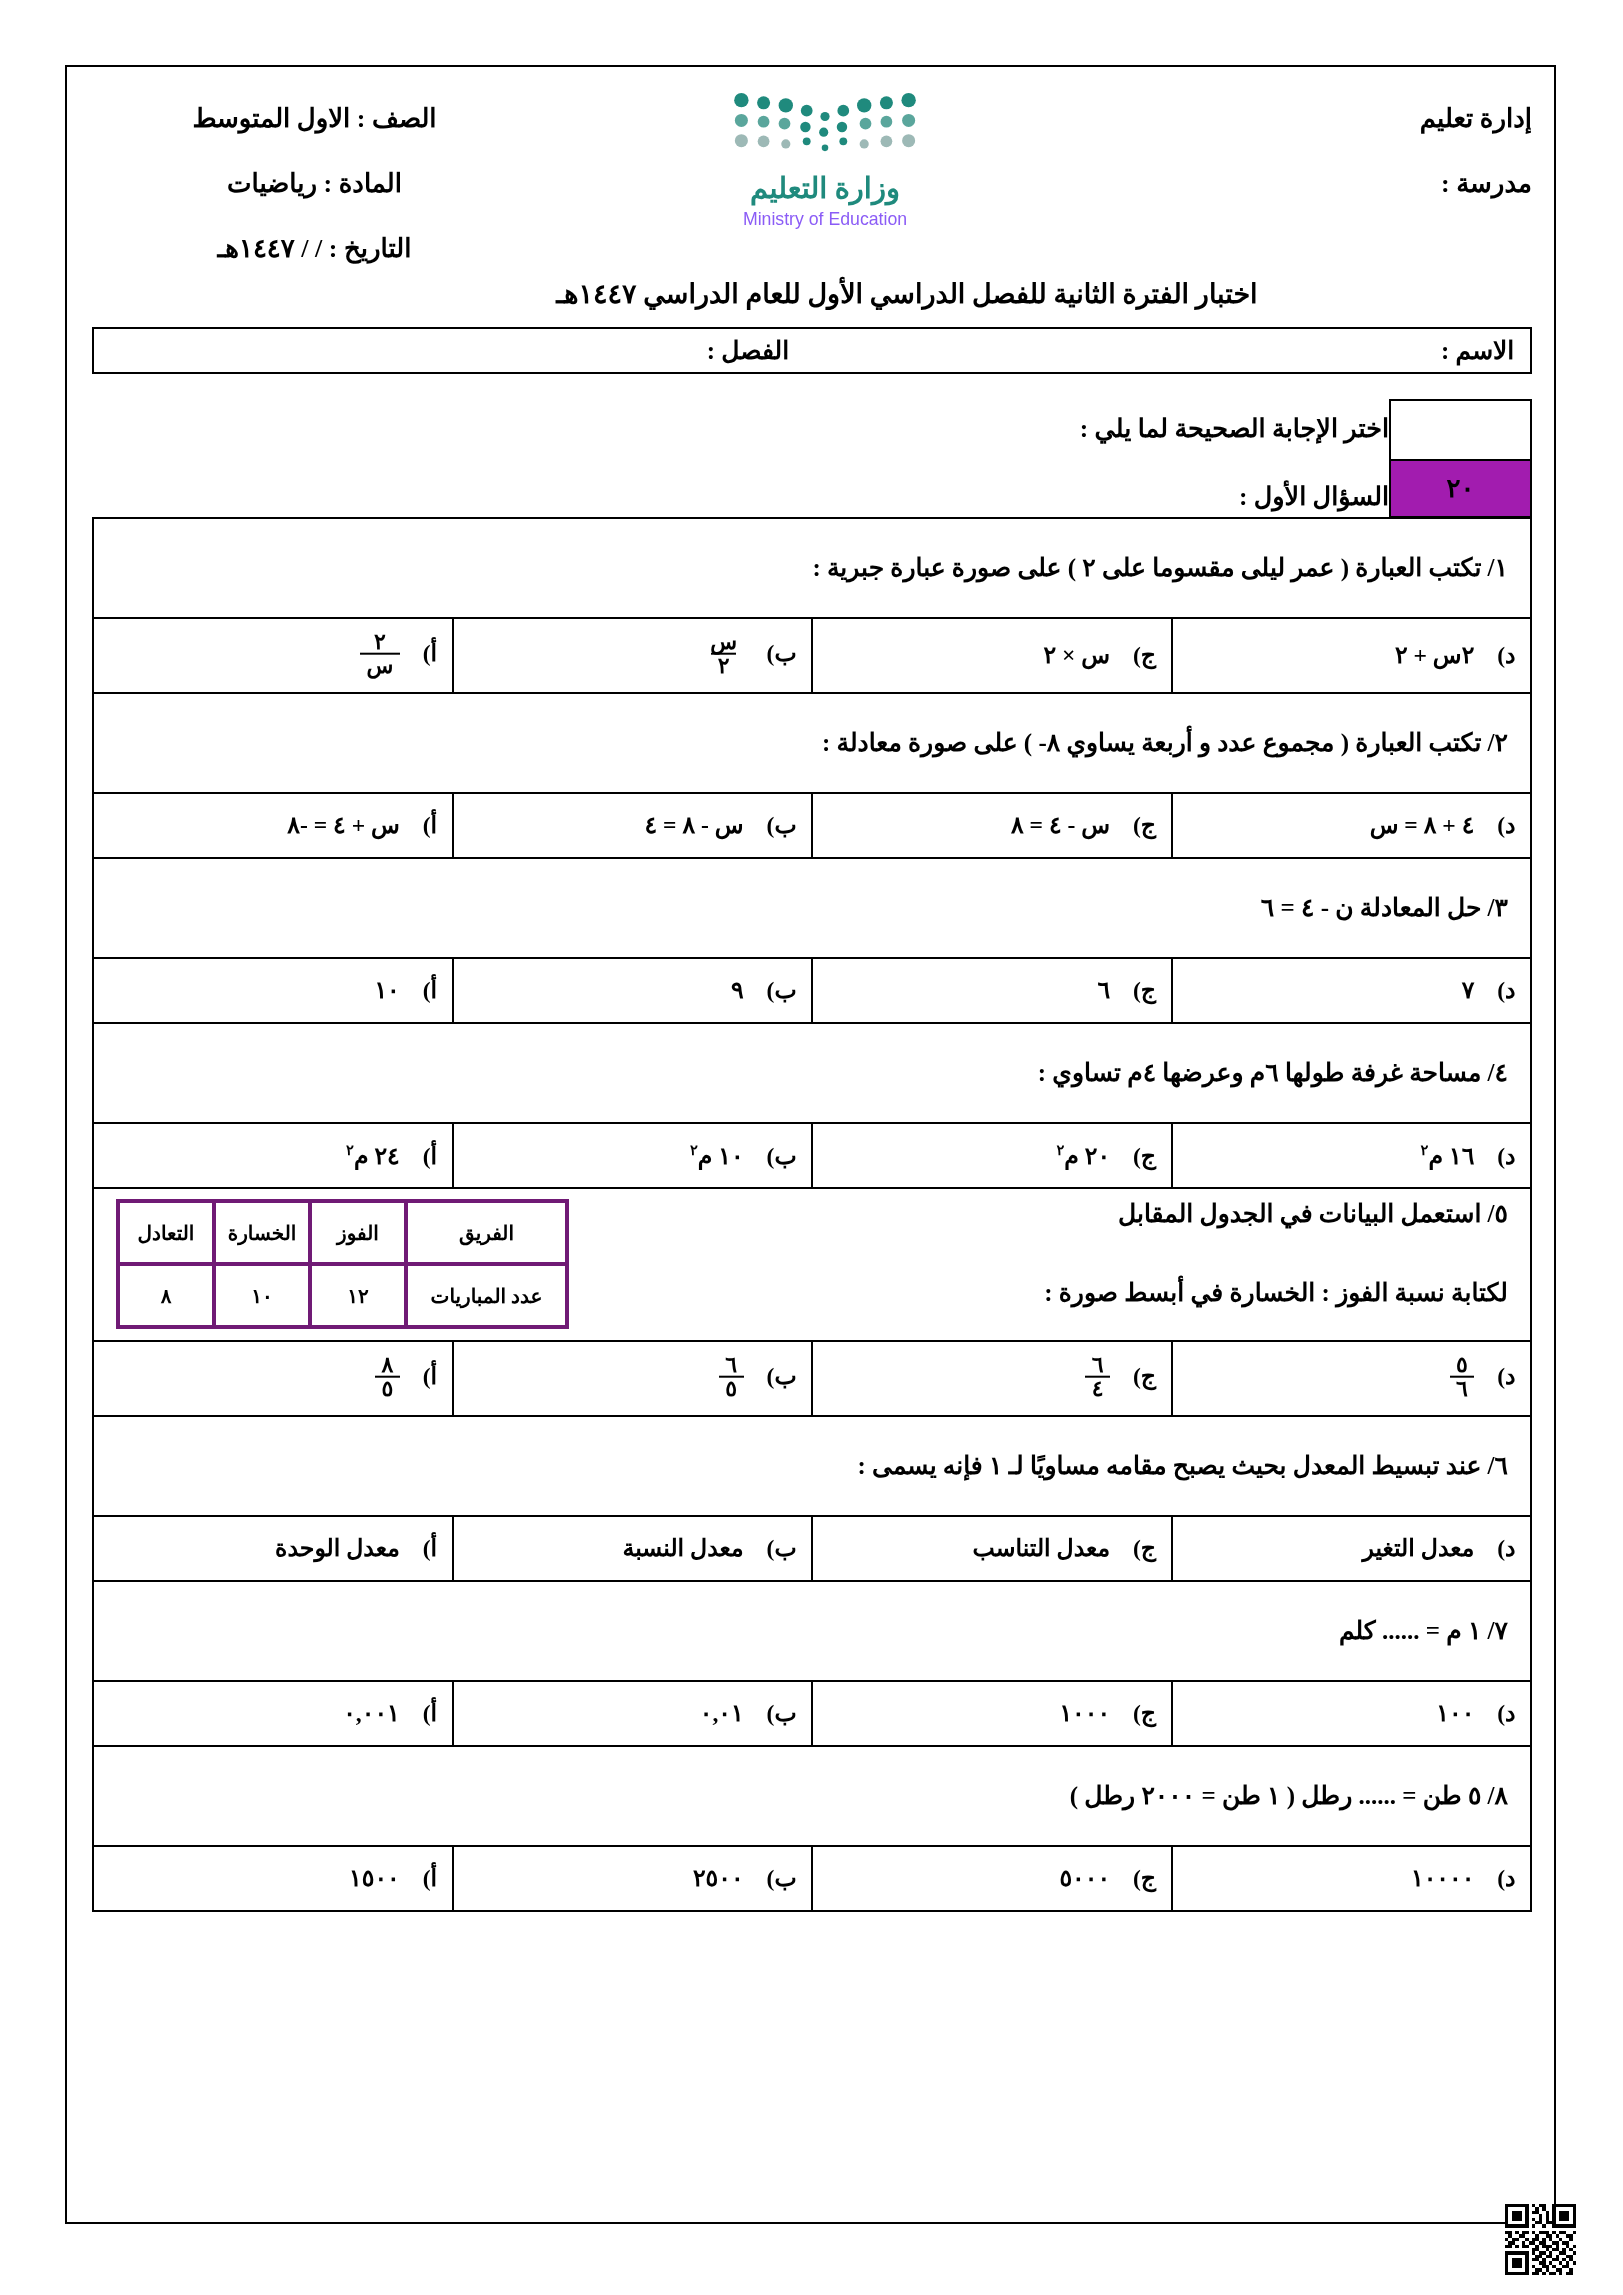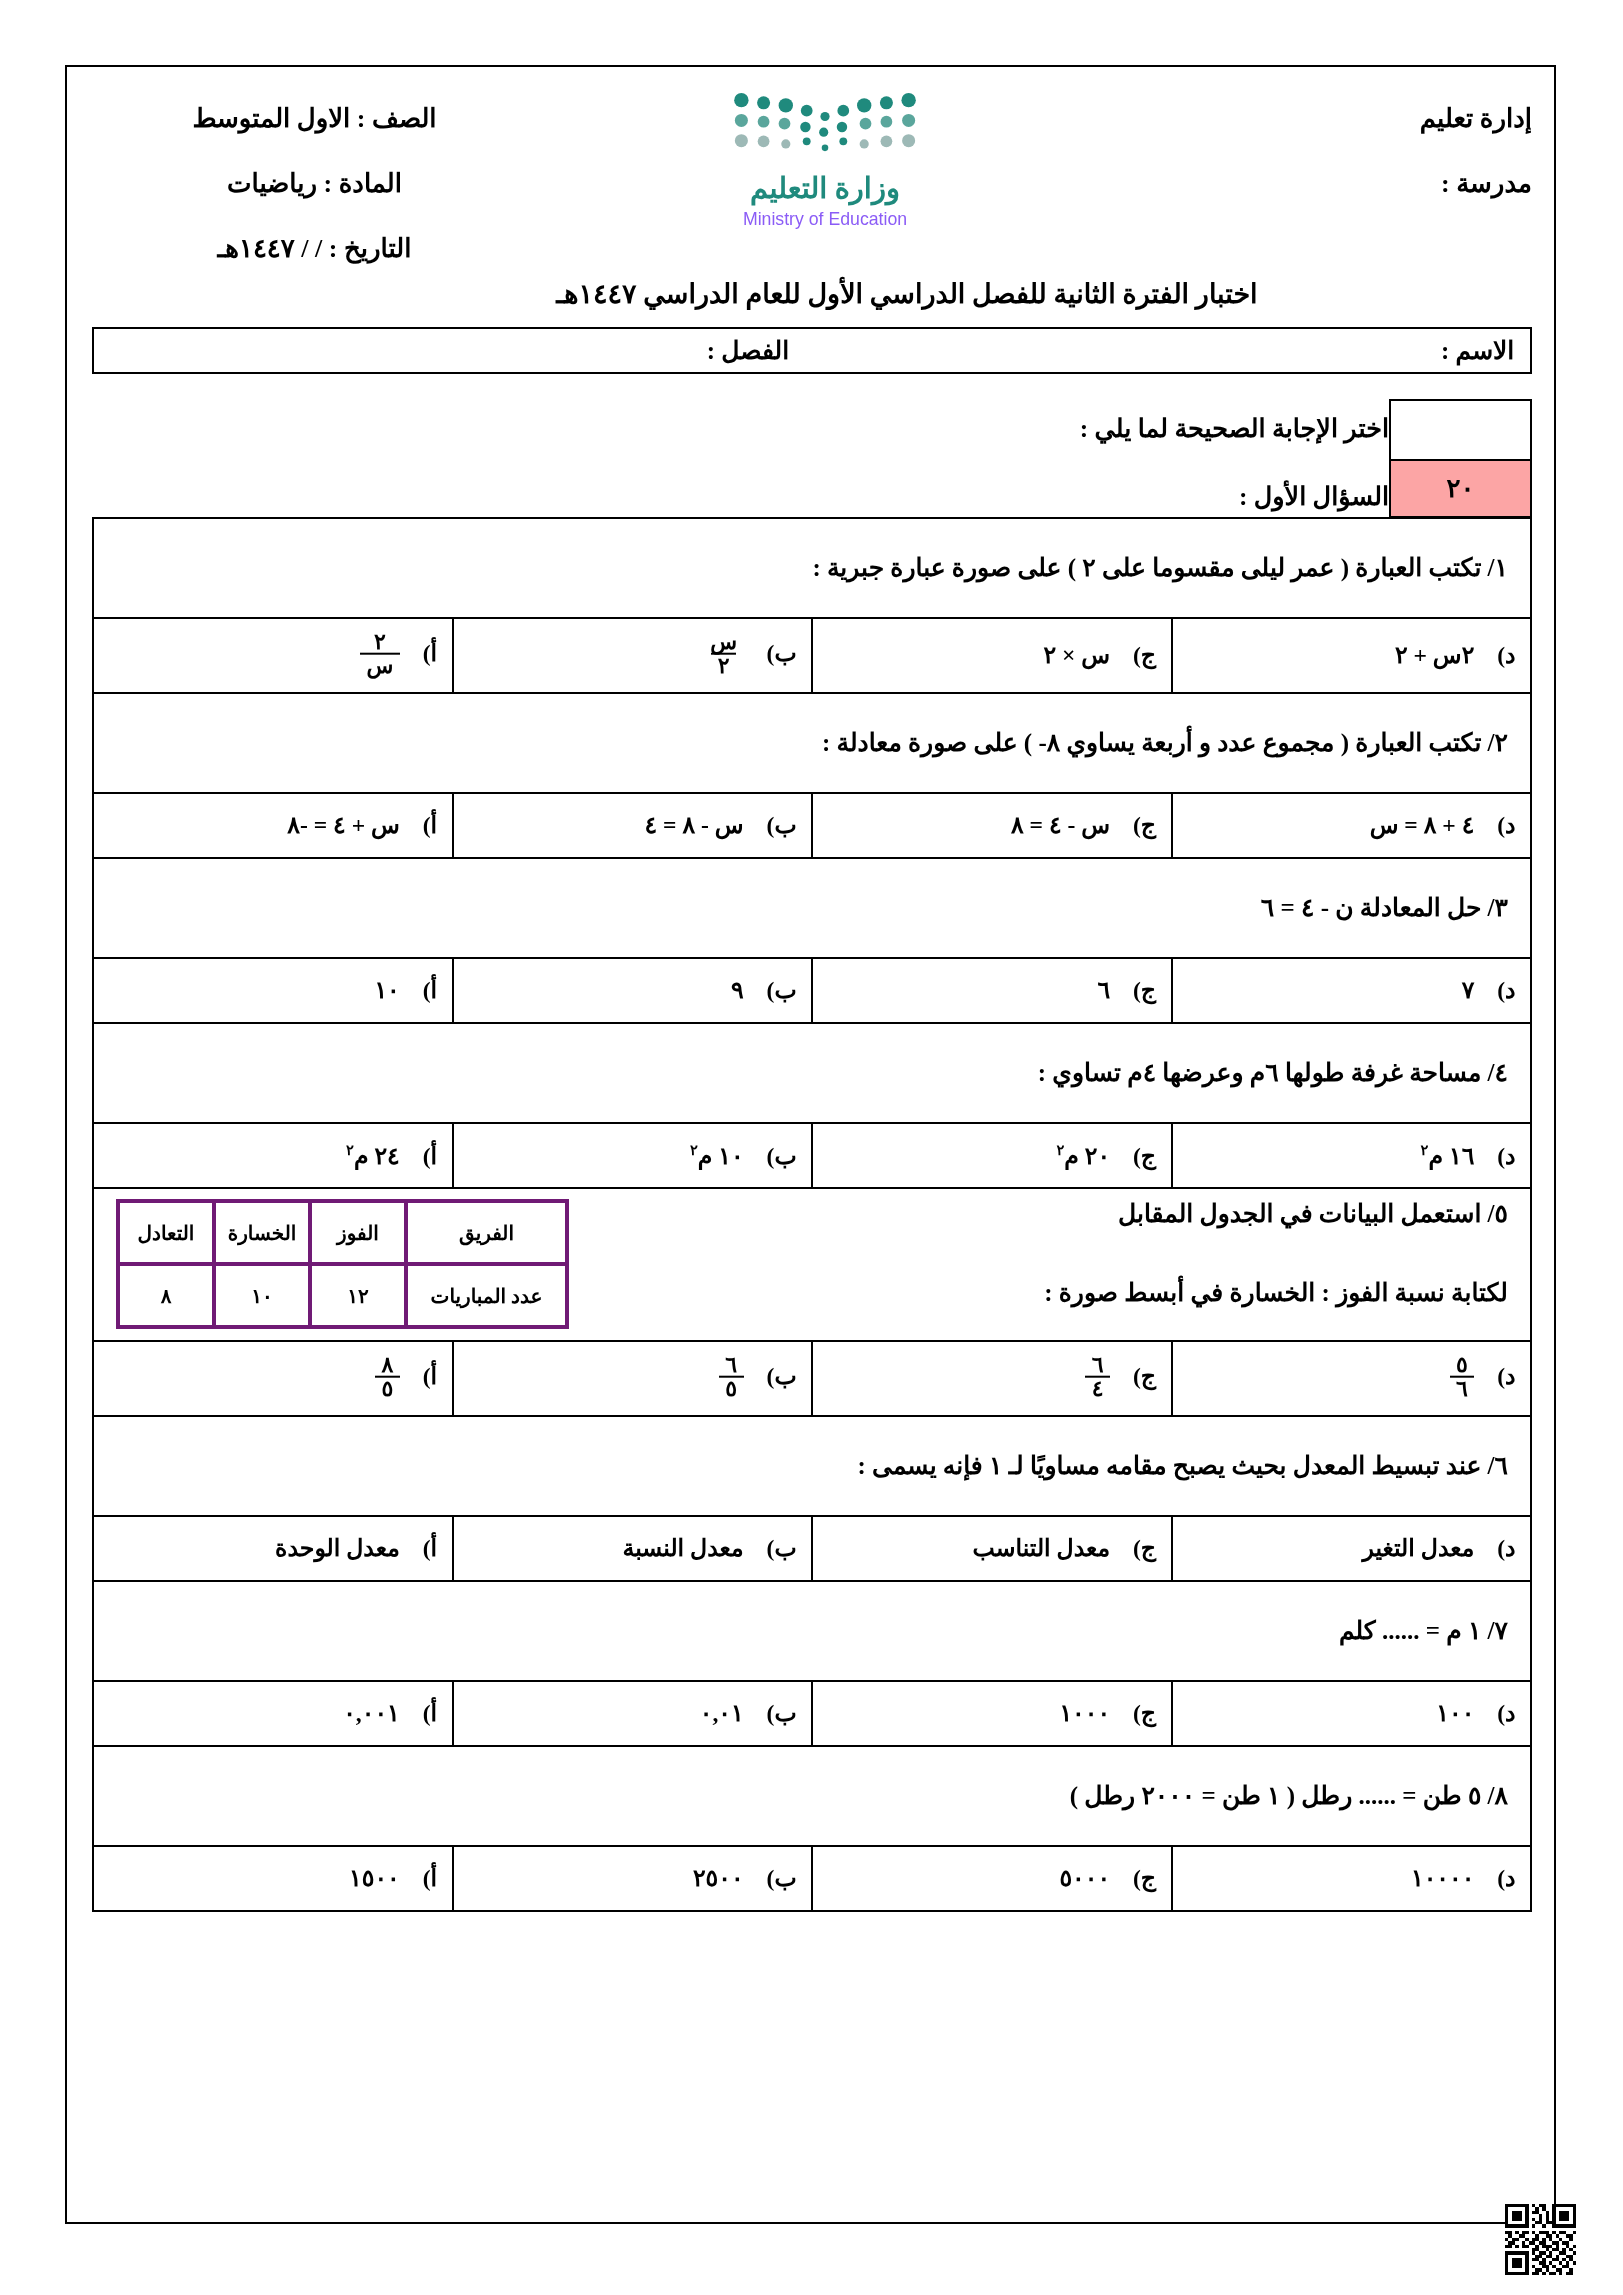--- a/index.html
+++ b/index.html
@@ -145,21 +145,21 @@
     border: 2.6px solid #000;
     box-sizing: border-box;
   }
   .score-top {
     height: 58px;
     border-bottom: 2.6px solid #000;
     background: #ffffff;
   }
   .score-bottom {
     height: 55px;
-    background: #fca5a5;
+    background: #a21caf;
     display: flex;
     align-items: center;
     justify-content: center;
     font-size: 26px;
     font-weight: bold;
   }
 
   
   table.qtable {
     width: 100%;

